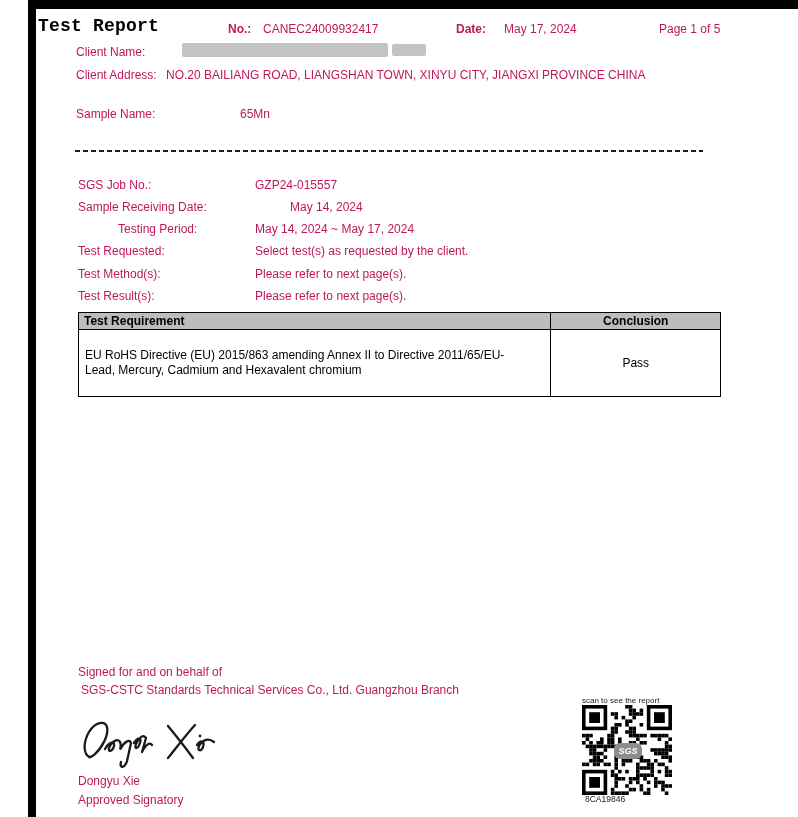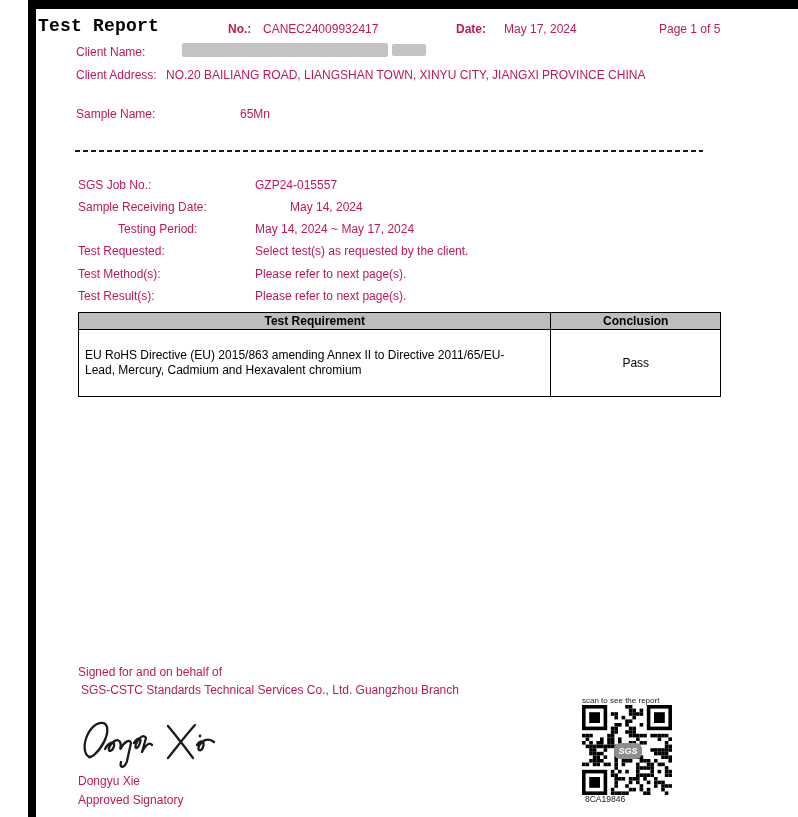--- a/index.html
+++ b/index.html
@@ -19,21 +19,21 @@
     background:repeating-linear-gradient(to right, #1a1a1a 0 5px, transparent 5px 8px);
   }
   table.concl {
     position:absolute; left:78px; top:312px; width:643px;
     border-collapse:collapse; font-size:12px; table-layout:fixed;
   }
   table.concl th, table.concl td { border:1px solid #000; }
   table.concl th {
     background:#bdbdbd; height:17px; font-weight:bold; font-size:12px; padding:0 5px;
   }
-  th.req-h { text-align:center; width:446px; }
+  th.req-h { text-align:left; width:446px; }
   th.con-h { text-align:center; width:160px; }
   td.req-c { padding:18px 6px; vertical-align:top; line-height:15px; }
   td.req-c .wrap { max-width:420px; }
   td.con-c { text-align:center; vertical-align:middle; }
   .sig-svg { position:absolute; left:78px; top:712px; }
   .qr-wrap { position:absolute; left:582px; top:705px; width:90px; height:90px; }
   .qr-caption { position:absolute; left:582px; top:696px; font-size:8px; color:#1a1a1a; white-space:nowrap; }
   .qr-code-text { position:absolute; left:585px; top:794px; font-size:8.5px; color:#1a1a1a; white-space:nowrap; }
   .qr-logo {
     position:absolute; left:614px; top:743px; width:28px; height:16px;

